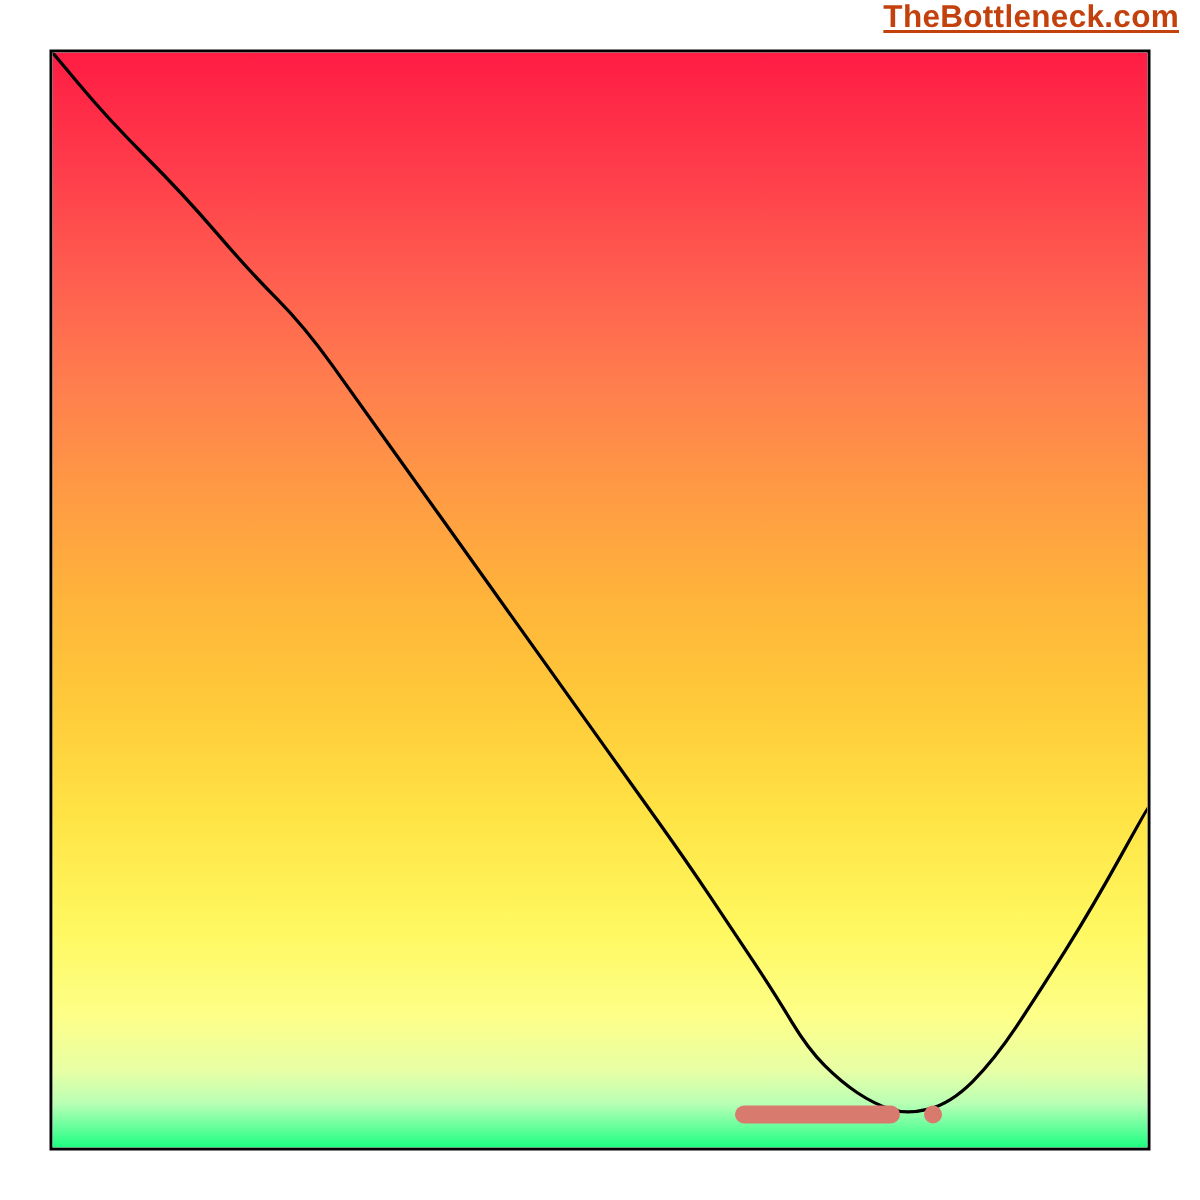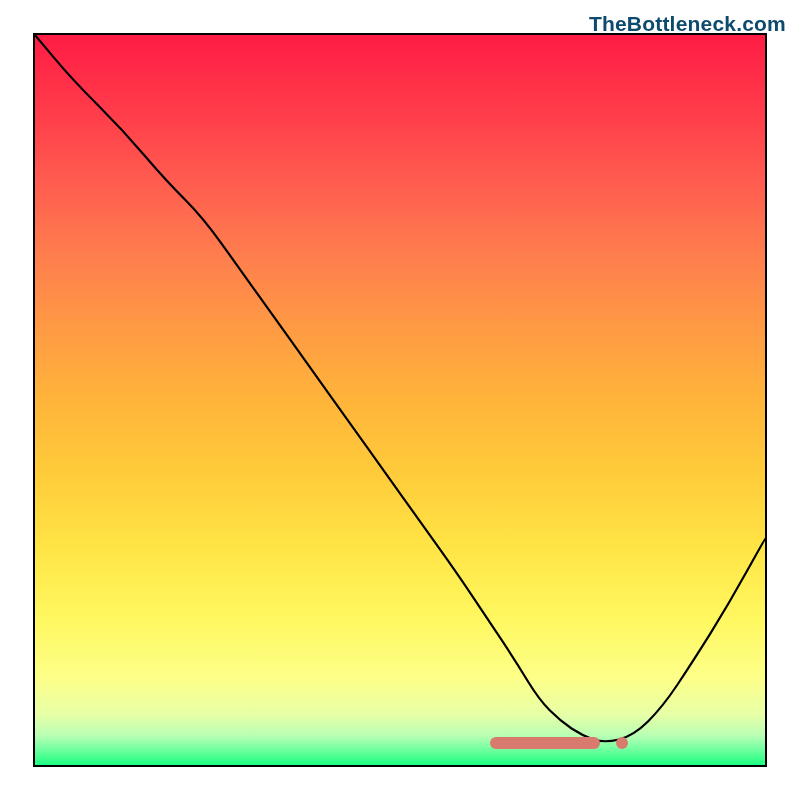--- a/index.html
+++ b/index.html
@@ -5,26 +5,27 @@
   * { margin: 0; padding: 0; box-sizing: border-box; }
   body {
     width: 800px;
     height: 800px;
     background: #ffffff;
     position: relative;
     font-family: Arial, sans-serif;
   }
   .watermark {
     position: absolute;
-    top: 12px;
+    top: 0;
     right: 14px;
     font-size: 21px;
     font-weight: bold;
-    color: #0c4a6e;
+    color: #c2410c;
     letter-spacing: 0.2px;
+    text-decoration: underline;
   }
   .plot-frame {
     position: absolute;
     top: 33px;
     left: 33px;
     width: 734px;
     height: 734px;
     border: 2px solid #000000;
     overflow: hidden;
   }

